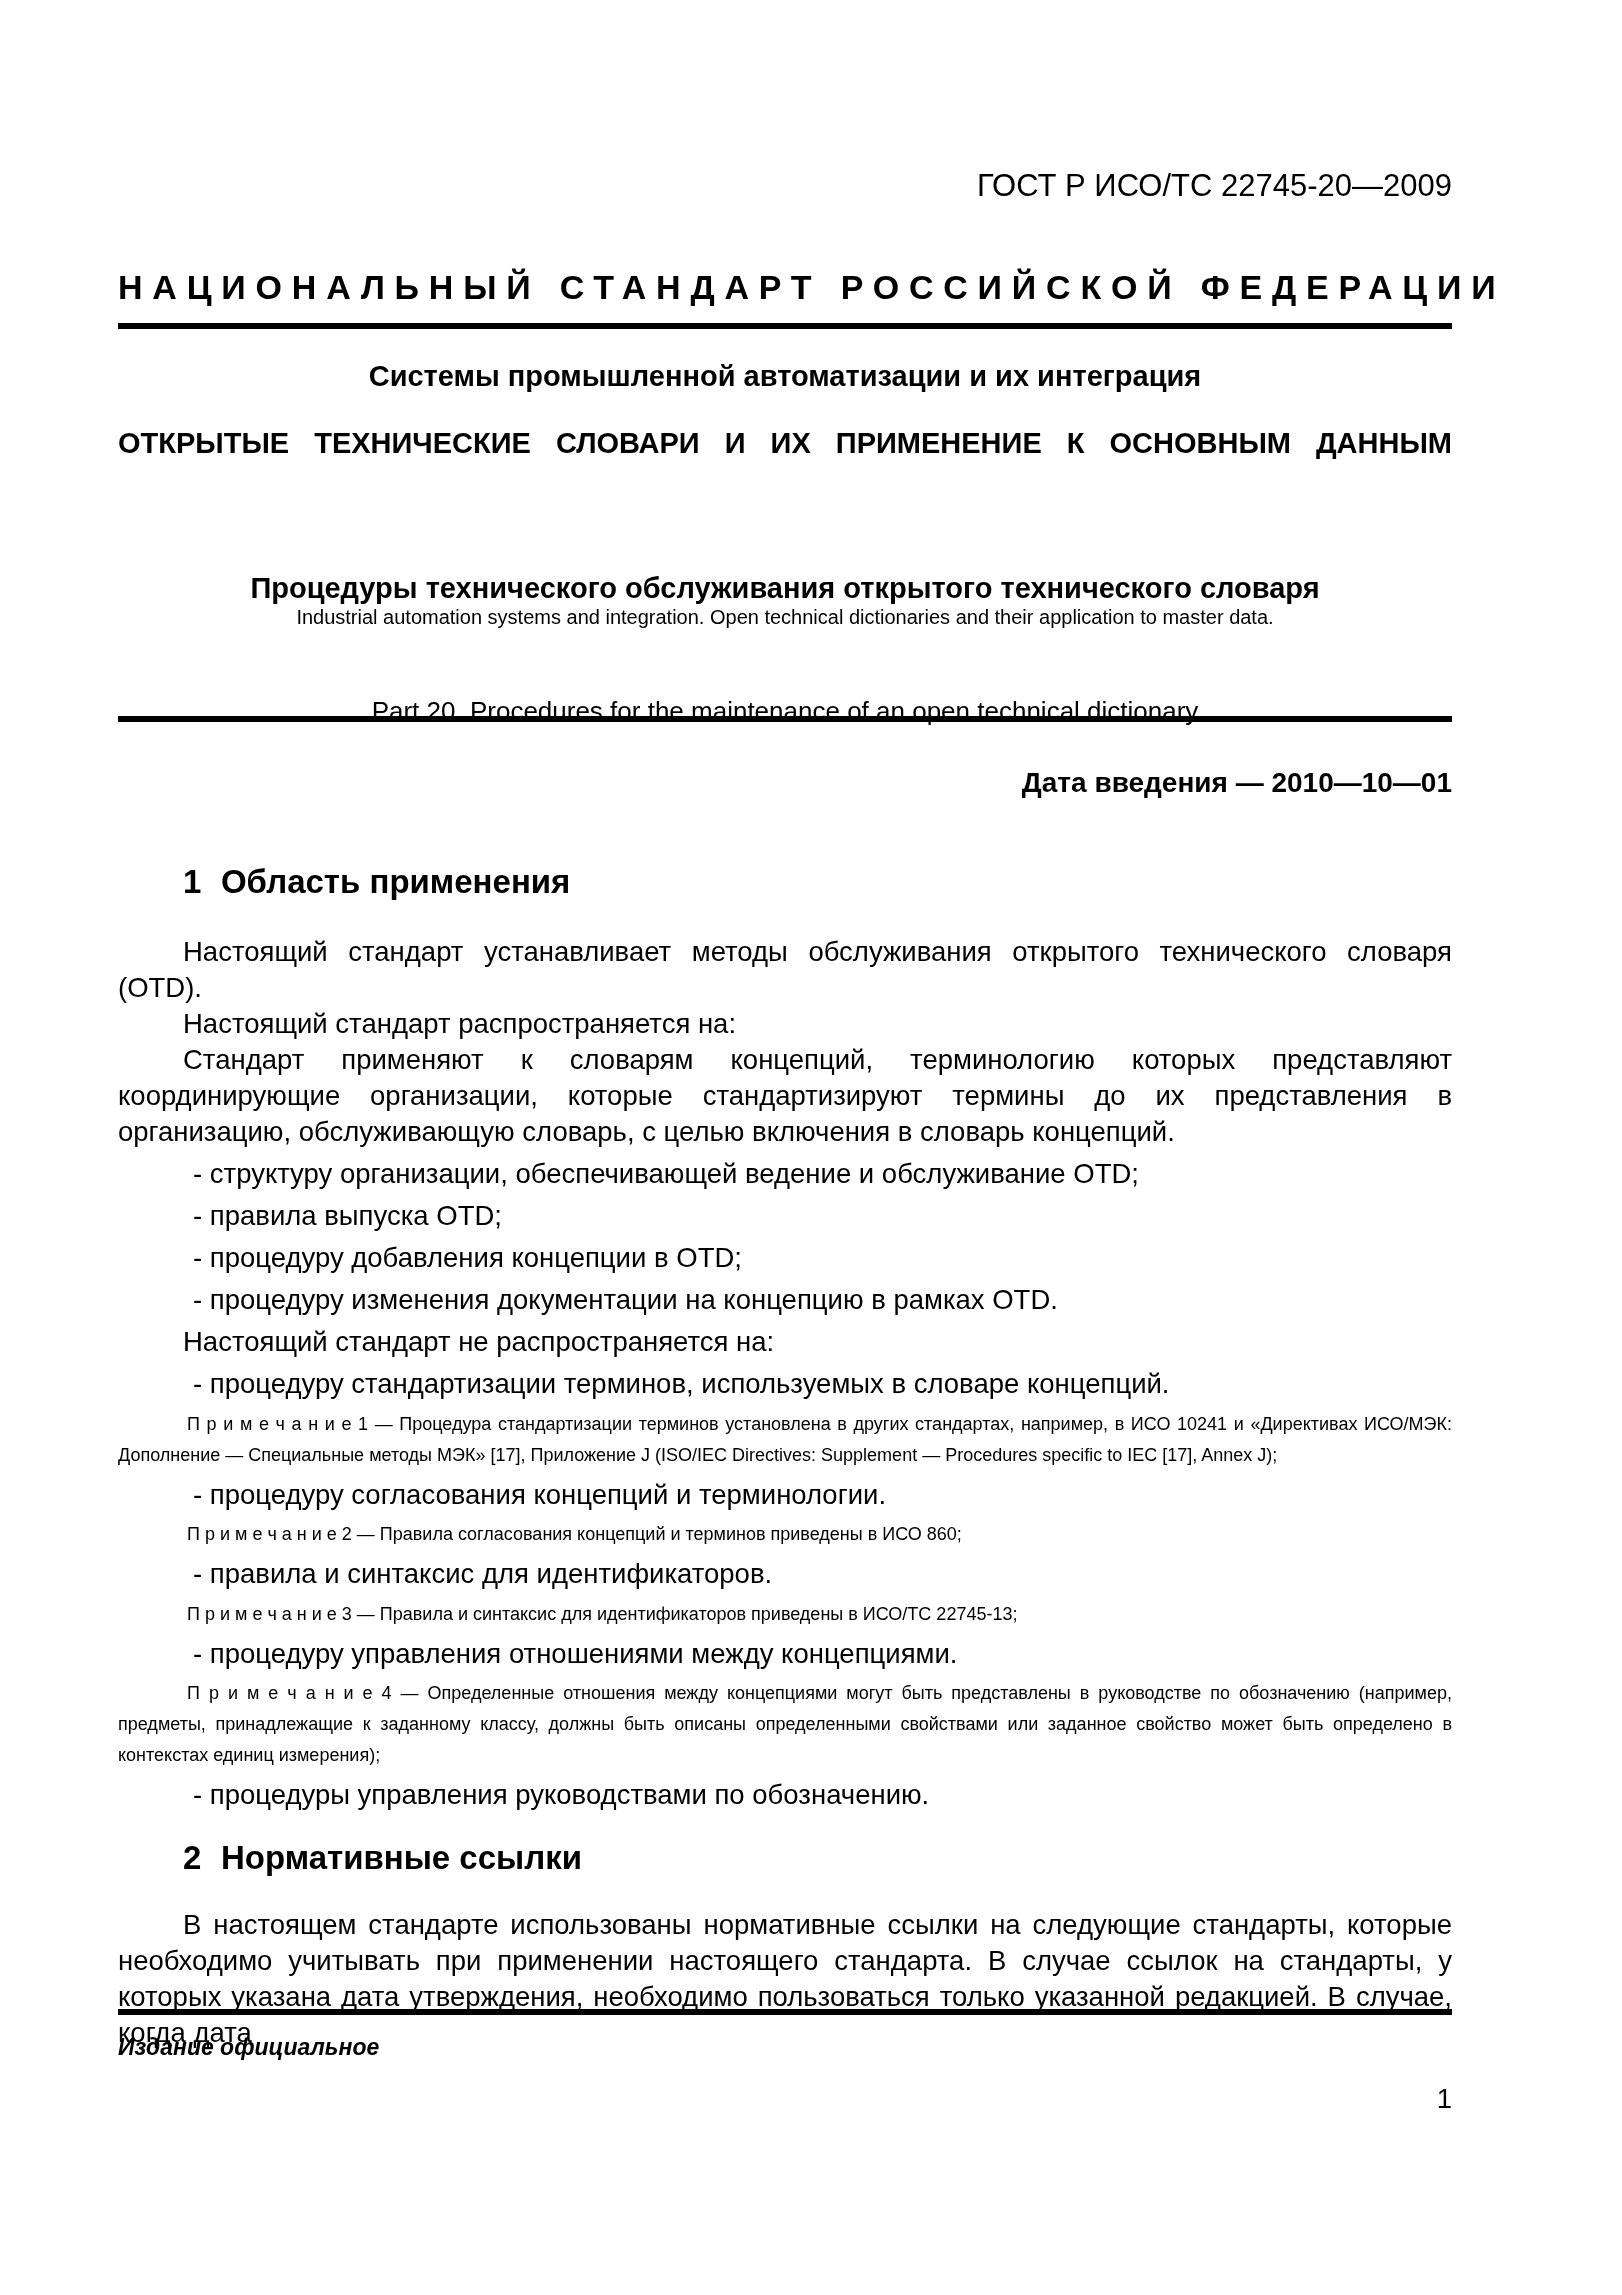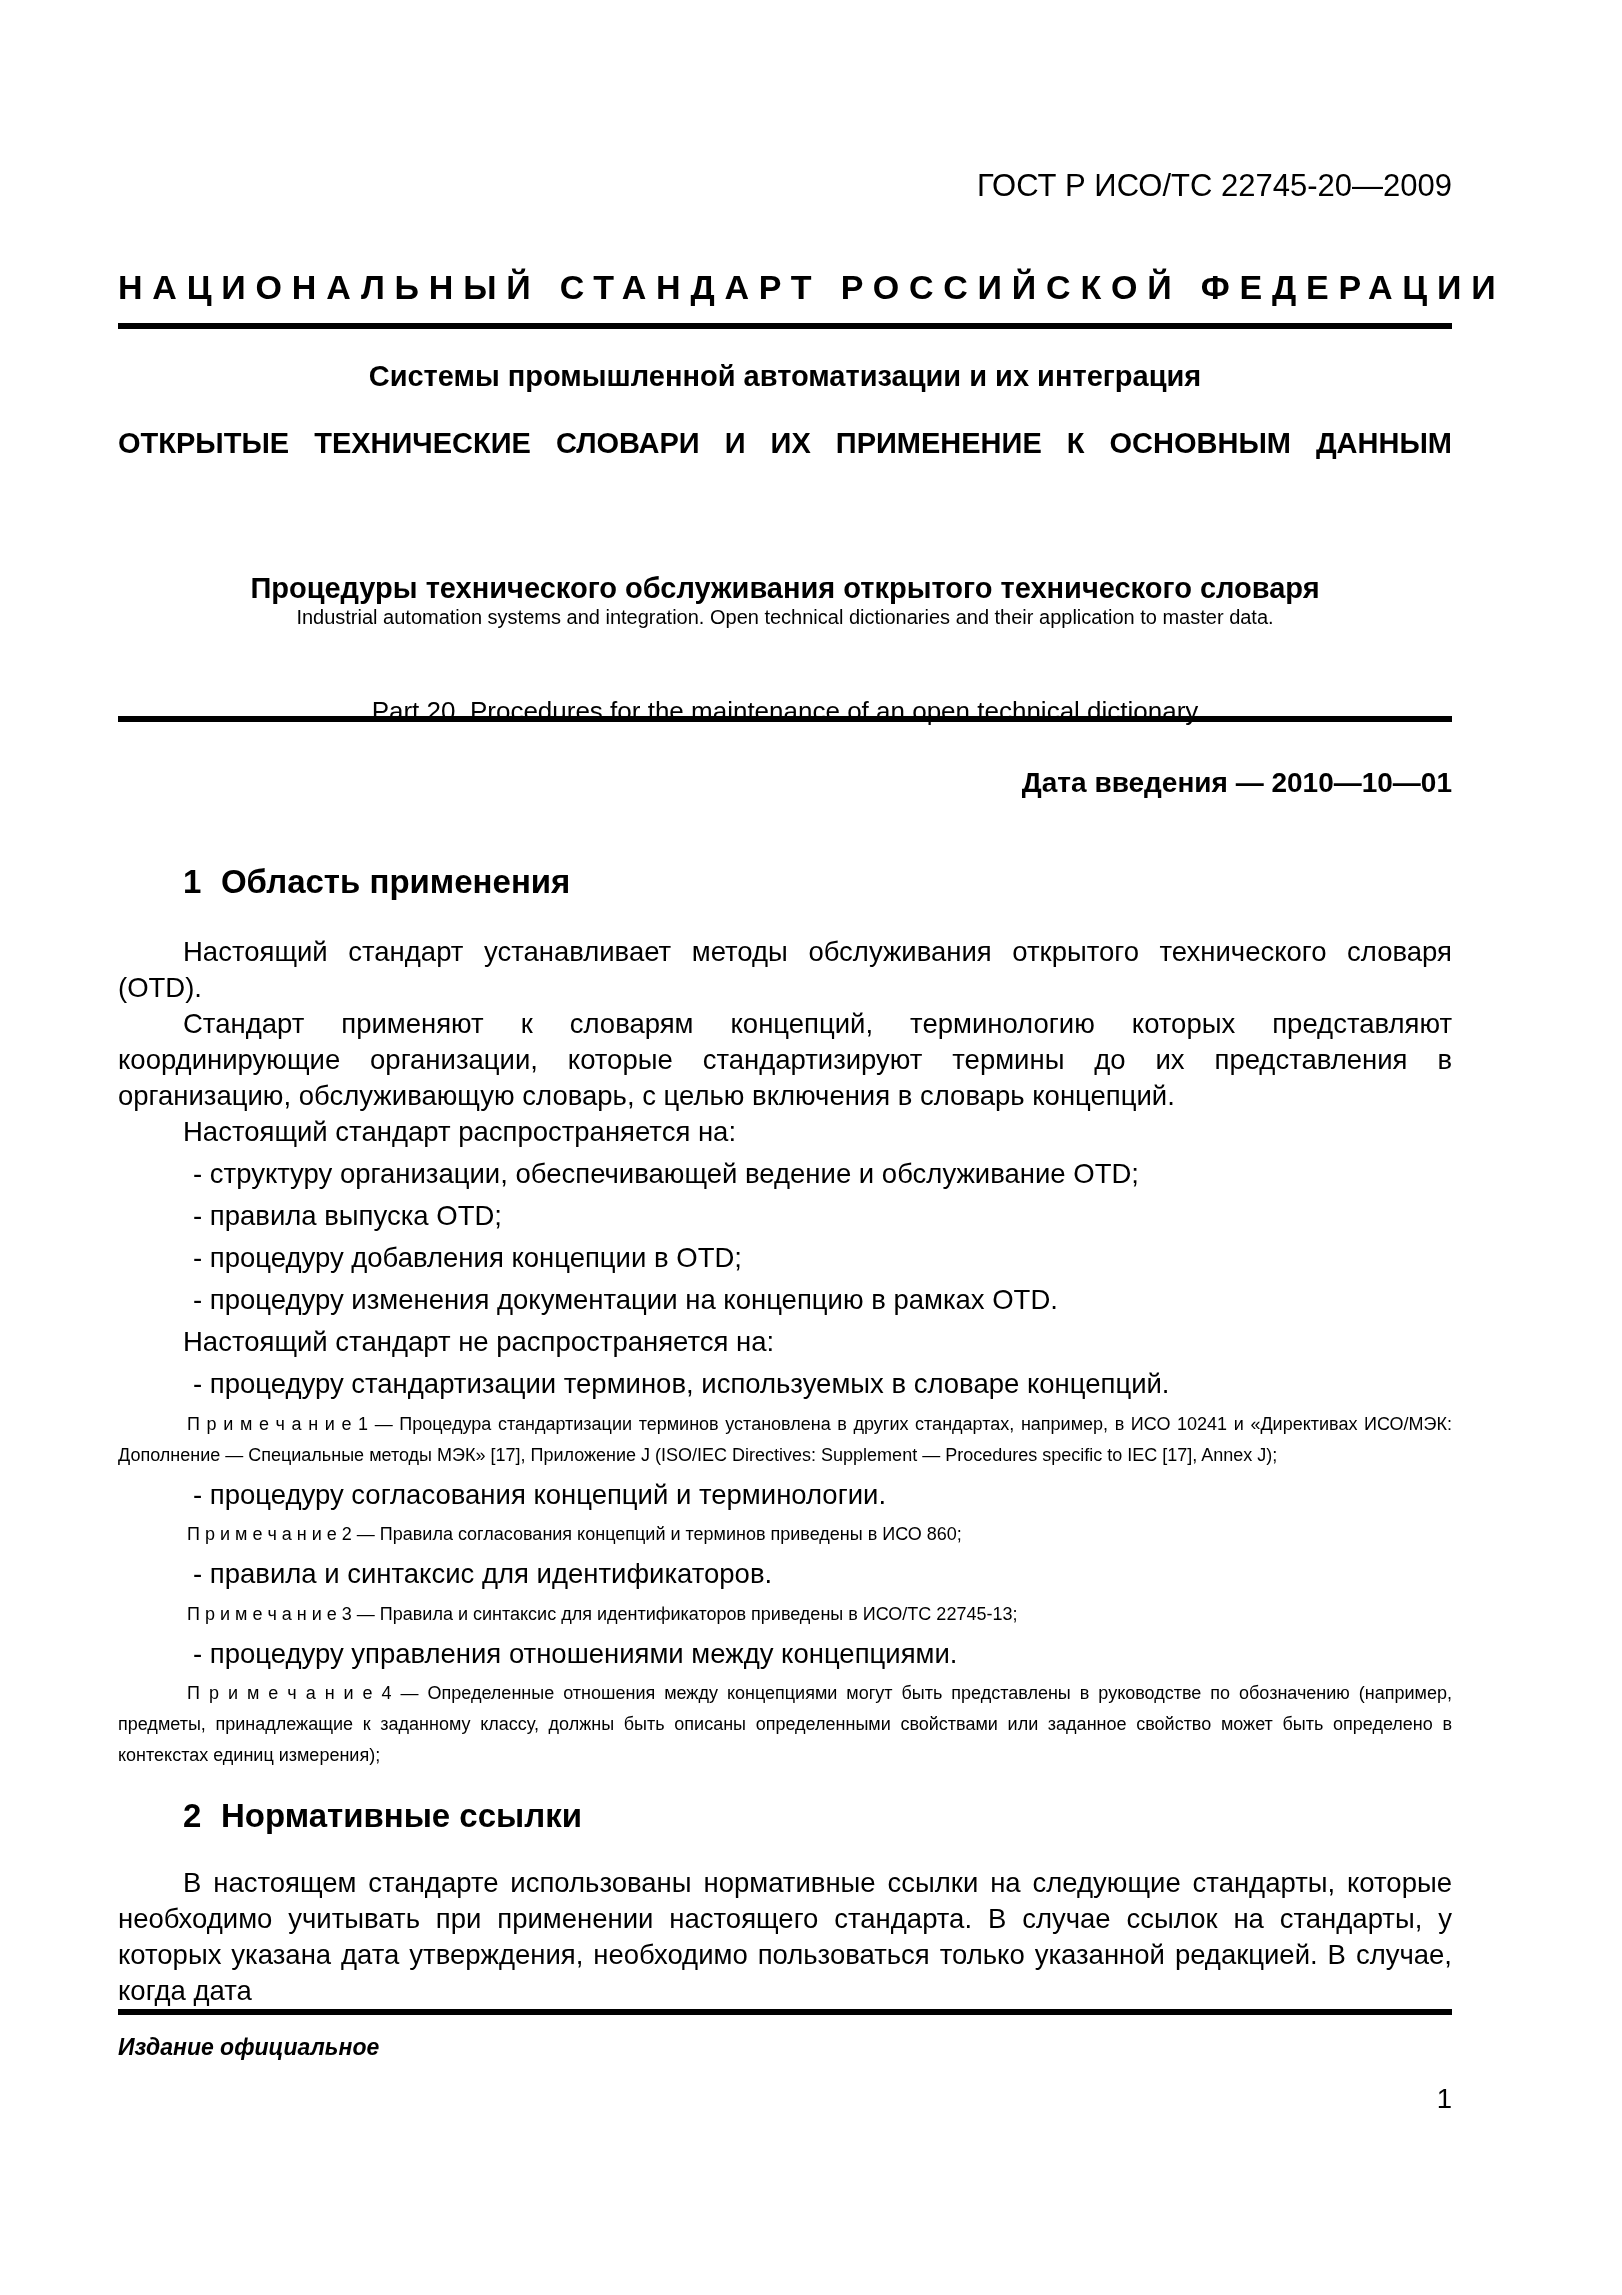--- a/index.html
+++ b/index.html
@@ -69,35 +69,36 @@
 
   <div class="abs date">Дата введения — 2010—10—01</div>
 
   <div class="abs content">
 
     <div class="h1">
       <span class="hnum">1</span><span>Область применения</span>
     </div>
 
     <p class="p">Настоящий стандарт устанавливает методы обслуживания открытого технического словаря (OTD).</p>
+    <p class="p">Настоящий стандарт распространяется на:</p>
     <p class="p">Стандарт применяют к словарям концепций, терминологию которых представляют координирующие организации, которые стандартизируют термины до их представления в организацию, обслуживающую словарь, с целью включения в словарь концепций.</p>
-    <p class="p">Настоящий стандарт распространяется на:</p>
     <p class="b">- структуру организации, обеспечивающей ведение и обслуживание OTD;</p>
     <p class="b">- правила выпуска OTD;</p>
     <p class="b">- процедуру добавления концепции в OTD;</p>
     <p class="b">- процедуру изменения документации на концепцию в рамках OTD.</p>
     <p class="p">Настоящий стандарт не распространяется на:</p>
     <p class="b">- процедуру стандартизации терминов, используемых в словаре концепций.</p>
     <p class="n">П р и м е ч а н и е  1 — Процедура стандартизации терминов установлена в других стандартах, например, в ИСО 10241 и «Директивах ИСО/МЭК: Дополнение — Специальные методы МЭК» [17], Приложение J (ISO/IEC Directives: Supplement — Procedures specific to IEC [17], Annex J);</p>
     <p class="b">- процедуру согласования концепций и терминологии.</p>
     <p class="n">П р и м е ч а н и е  2 — Правила согласования концепций и терминов приведены в ИСО 860;</p>
     <p class="b">- правила и синтаксис для идентификаторов.</p>
     <p class="n">П р и м е ч а н и е  3 — Правила и синтаксис для идентификаторов приведены в ИСО/ТС 22745-13;</p>
     <p class="b">- процедуру управления отношениями между концепциями.</p>
     <p class="n">П р и м е ч а н и е  4 — Определенные отношения между концепциями могут быть представлены в руководстве по обозначению (например, предметы, принадлежащие к заданному классу, должны быть описаны определенными свойствами или заданное свойство может быть определено в контекстах единиц измерения);</p>
+    <p class="b">- процедуры управления руководствами по обозначению.</p>
 
     <div class="h2">
       <span class="hnum">2</span><span>Нормативные ссылки</span>
     </div>
 
     <p class="p">В настоящем стандарте использованы нормативные ссылки на следующие стандарты, которые необходимо учитывать при применении настоящего стандарта. В случае ссылок на стандарты, у которых указана дата утверждения, необходимо пользоваться только указанной редакцией. В случае, когда дата</p>
 
   </div>
 
   <div class="abs rule rule-footer"></div>

